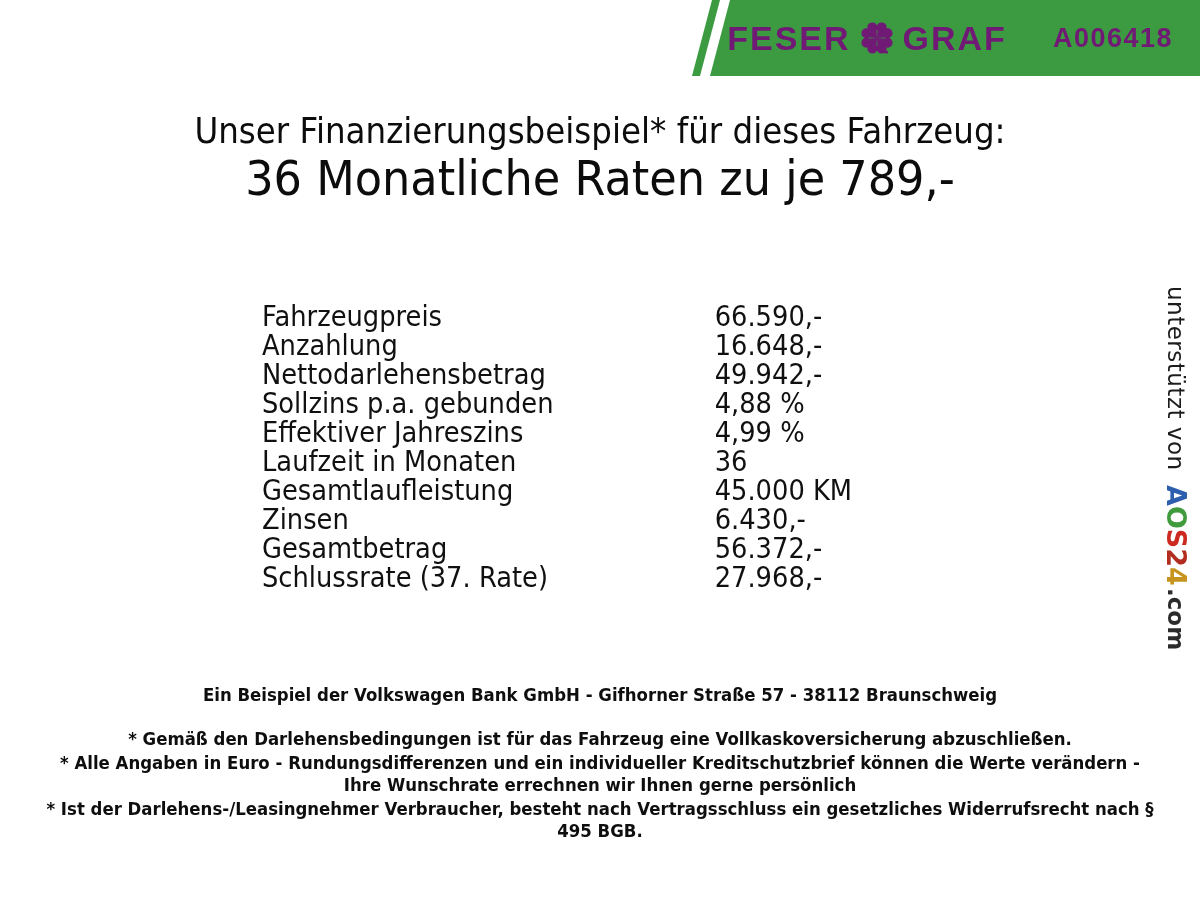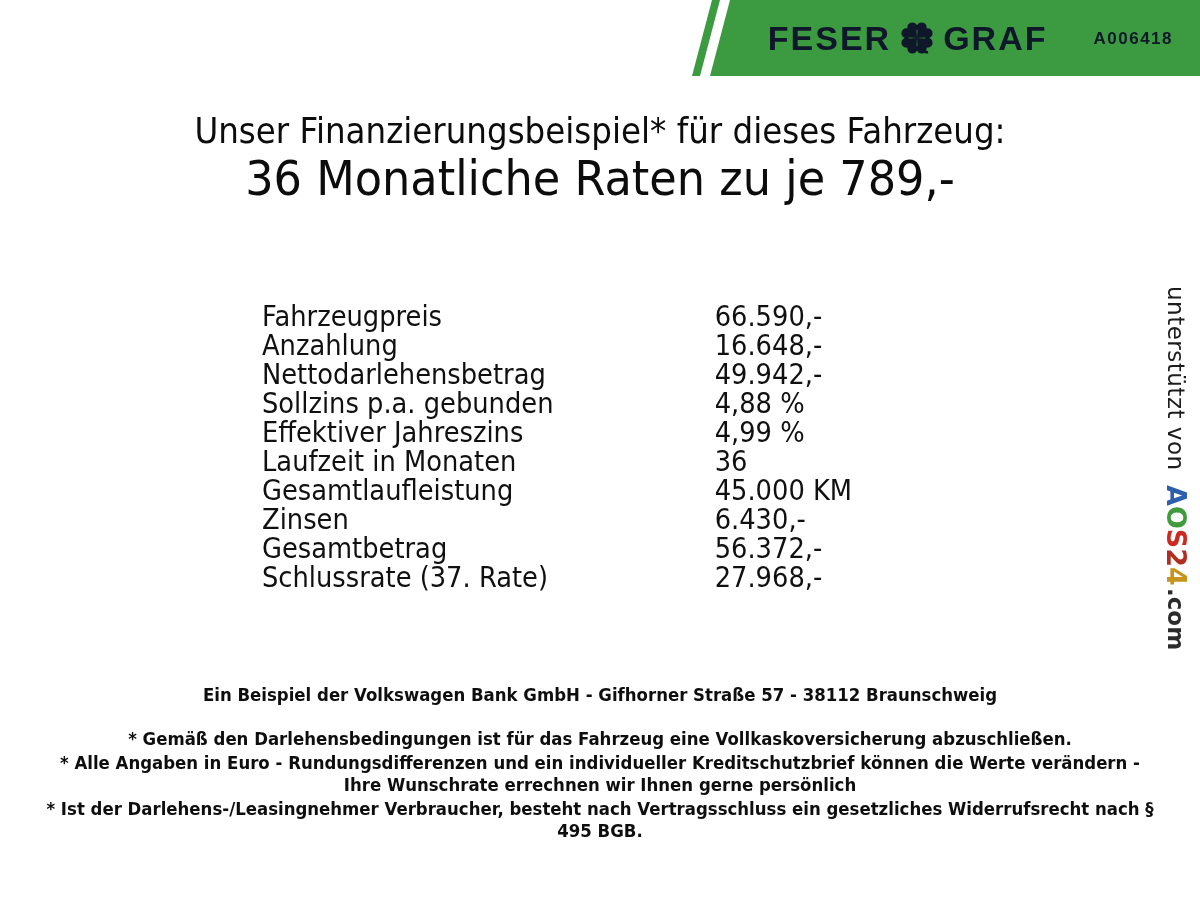--- a/index.html
+++ b/index.html
@@ -12,21 +12,21 @@
   .banner { position:absolute; top:0; left:690px; width:510px; height:76px; }
   .banner-bg { position:absolute; inset:0; display:block; }
   .banner-content {
     position:absolute; inset:0; display:flex; align-items:center;
     justify-content:flex-end; padding-right:27px; gap:46px;
     font-family:"Liberation Sans", sans-serif;
   }
   .brand { display:flex; align-items:center; gap:9px; }
   .brand-word { font-size:34px; font-weight:bold; letter-spacing:2px; line-height:1; }
   .clover { display:block; }
-  .ref-number { font-size:17px; font-weight:600; letter-spacing:1.5px; line-height:1; }
+  .ref-number { font-size:27px; font-weight:600; letter-spacing:1.5px; line-height:1; }
 
   
   .title1 {
     position:absolute; top:111px; left:0; width:1200px; text-align:center;
     font-size:35px; line-height:40px; white-space:nowrap;
     transform:scaleX(.93); transform-origin:50% 50%; color:#0c0c0c;
   }
   .title2 {
     position:absolute; top:153px; left:0; width:1200px; text-align:center;
     font-size:48px; line-height:50px; white-space:nowrap;
@@ -69,21 +69,21 @@
 </head>
 <body>
 
 <div class="page">
 
   <div class="banner" style="color: rgb(60, 155, 65);">
     <svg class="banner-bg" width="510" height="76" viewBox="0 0 510 76">
       <polygon points="22,0 30,0 10,76 2,76" fill="currentColor"></polygon>
       <polygon points="40,0 510,0 510,76 20,76" fill="currentColor"></polygon>
     </svg>
-    <div class="banner-content" style="color: #0f172a;">
+    <div class="banner-content" style="color: #701a75;">
       <div class="brand">
         <span class="brand-word">FESER</span>
         <svg class="clover" width="34" height="34" viewBox="-17 -17 34 34">
           <g transform="rotate(45)" fill="currentColor">
             <g>
               <circle cx="-4.2" cy="-10.8" r="5"></circle>
                 <circle cx="4.2" cy="-10.8" r="5"></circle>
               <path d="M-8,-9 L8,-9 L0,0 Z"></path>
             </g>
             <g transform="rotate(90)">

